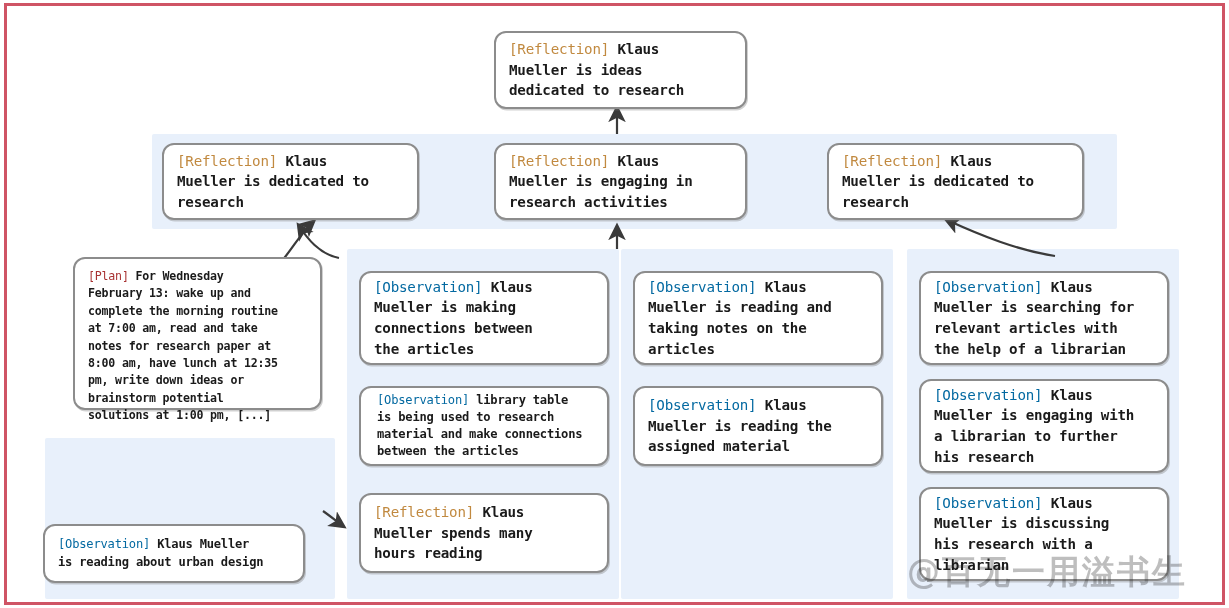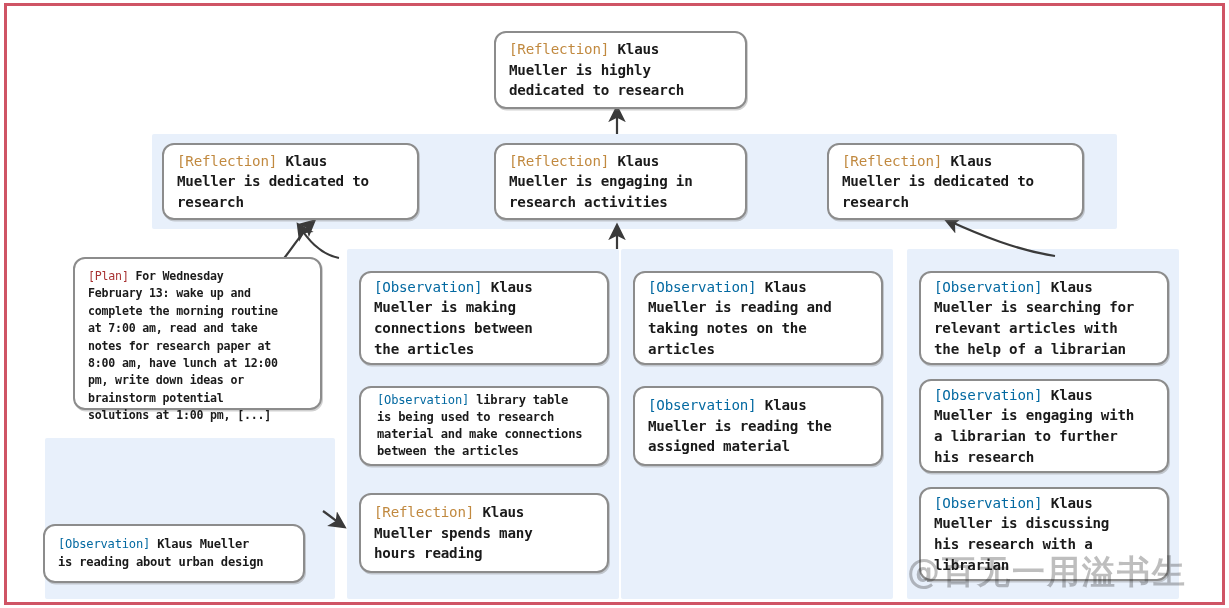--- a/index.html
+++ b/index.html
@@ -115,21 +115,21 @@
 
       <path d="M 332,252 C 312,248 300,232 292,220" fill="none" stroke="#3a3a3a" stroke-width="2.2" marker-end="url(#ah)"></path>
 
       <path d="M 1048,250 C 1010,244 975,230 940,214" fill="none" stroke="#3a3a3a" stroke-width="2.2" marker-end="url(#ah)"></path>
 
       <path d="M 316,505 C 326,512 330,516 336,520" fill="none" stroke="#3a3a3a" stroke-width="2.2" marker-end="url(#ah)"></path>
     </svg>
 
     <div class="node" style="left:487px; top:25px; width:253px; height:78px;">
       <span class="inner"><span class="tag tag-reflection">[Reflection]</span><span> Klaus
-Mueller is highly
+Mueller is ideas
 dedicated to research</span></span>
     </div>
 
     <div class="node" style="left:155px; top:137px; width:257px; height:77px;">
       <span class="inner"><span class="tag tag-reflection">[Reflection]</span><span> Klaus
 Mueller is dedicated to
 research</span></span>
     </div>
 
     <div class="node" style="left:487px; top:137px; width:253px; height:77px;">
@@ -143,21 +143,21 @@
 Mueller is dedicated to
 research</span></span>
     </div>
 
     <div class="node plan" style="left:66px; top:251px; width:249px; height:153px;">
       <span class="inner"><span class="tag tag-plan">[Plan]</span><span> For Wednesday
 February 13: wake up and
 complete the morning routine
 at 7:00 am, read and take
 notes for research paper at
-8:00 am, have lunch at 12:00
+8:00 am, have lunch at 12:35
 pm, write down ideas or
 brainstorm potential
 solutions at 1:00 pm, [...]</span></span>
     </div>
 
 
     <div class="node sm" style="left:36px; top:518px; width:262px; height:59px;">
       <span class="inner"><span class="tag tag-observation">[Observation]</span><span> Klaus Mueller
 is reading about urban design</span></span>
     </div>

